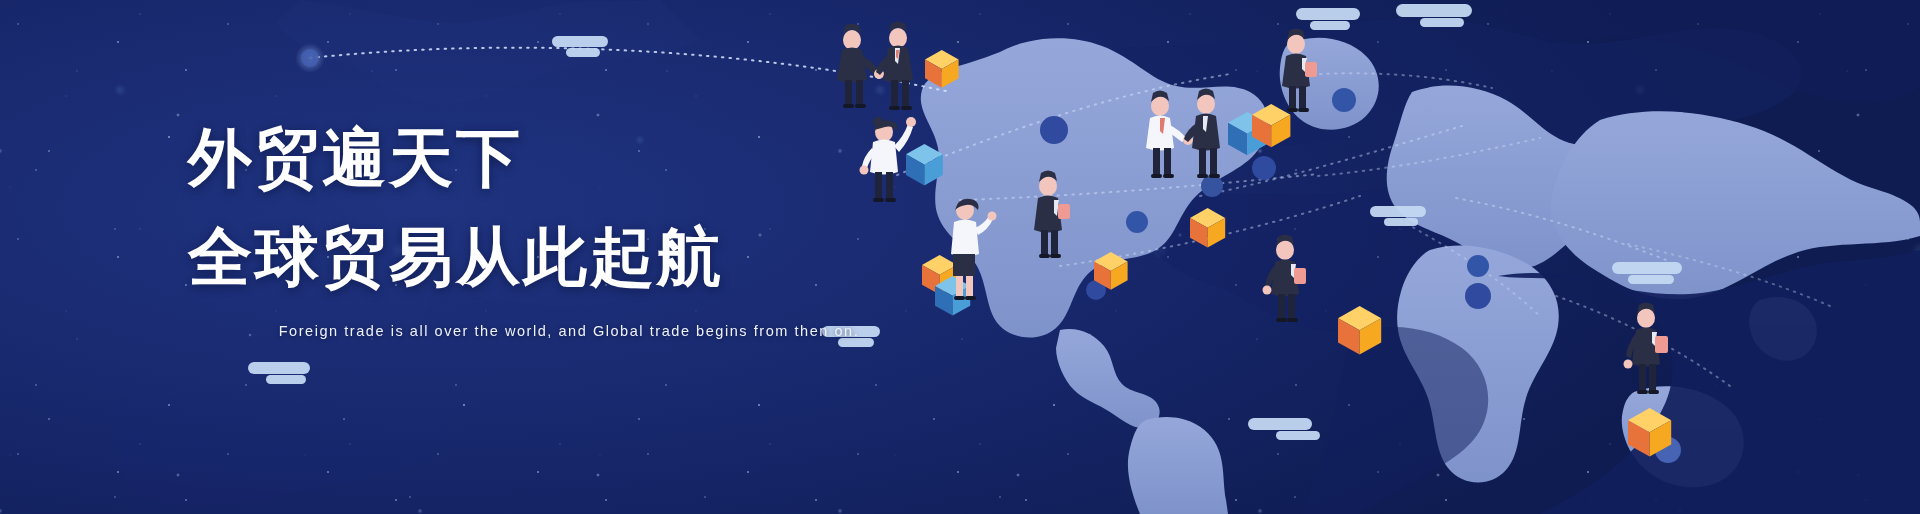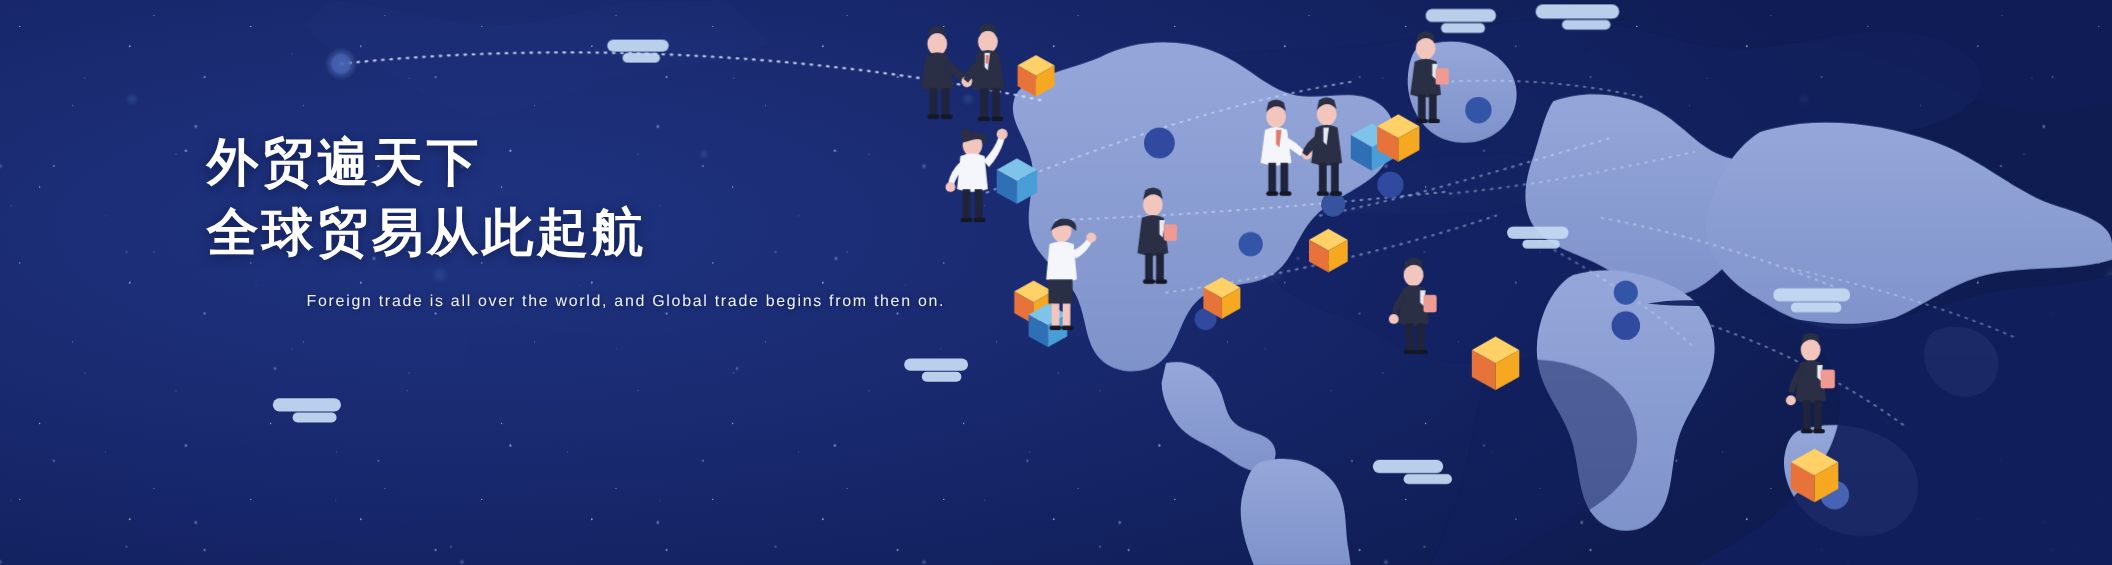--- a/index.html
+++ b/index.html
@@ -83,29 +83,29 @@
 
   
   .copy {
     position: absolute;
     left: 188px;
     top: 118px;
     width: 760px;
   }
   .headline {
     color: #ffffff;
-    font-size: 47px;
+    font-size: 64px;
     line-height: 1.26;
     font-weight: 700;
     letter-spacing: 3px;
     margin: 0;
     text-shadow: 0 2px 10px rgba(6,14,50,.55);
     white-space: nowrap;
   }
-  .headline-2 { margin-top: 4px; }
+  .headline-2 { margin-top: 18px; }
   .subtitle {
     margin: 26px 0 0 2px;
     color: #eef2fb;
     font-size: 14.5px;
     letter-spacing: 1.55px;
     font-weight: 400;
     white-space: nowrap;
     text-shadow: 0 1px 5px rgba(6,14,50,.6);
     text-align: center;
   }

